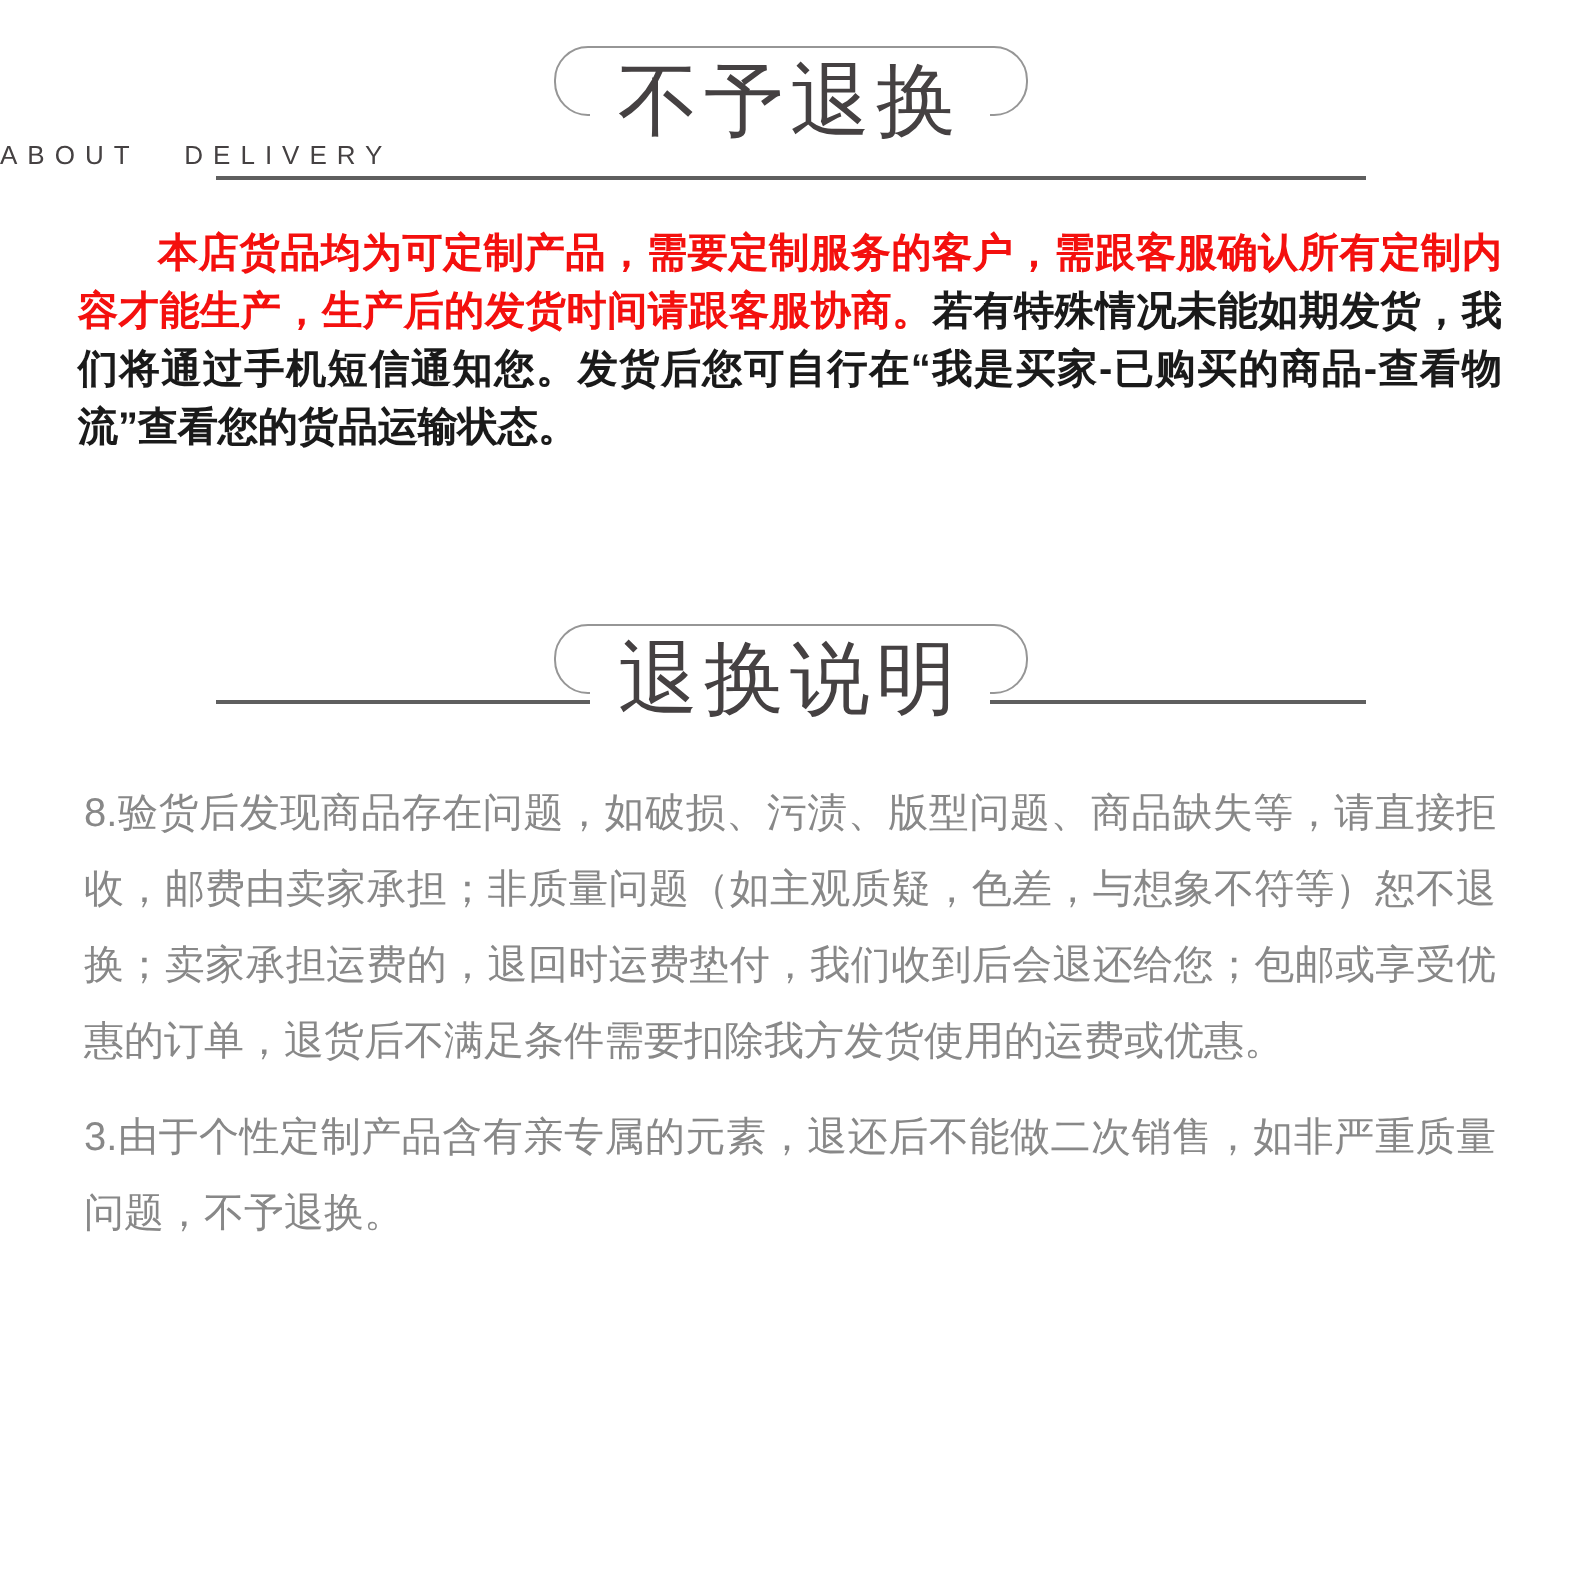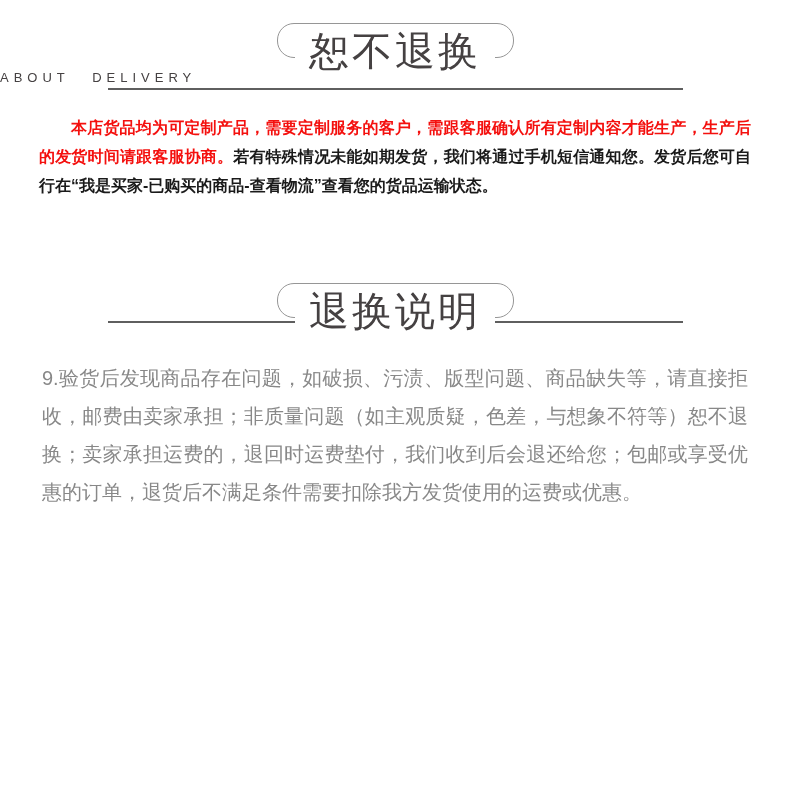--- a/index.html
+++ b/index.html
@@ -46,21 +46,21 @@
   .sec-line {
     width:575px; height:2px;
     margin:3px auto 0;
     background:#5f5f5f;
   }
 
   
   .note {
     width:712px;
     margin:23px auto 0;
-    font-size:16px;
+    font-size:20px;
     line-height:29px;
     font-weight:bold;
     text-indent:2em;
     text-align:justify;
     letter-spacing:0;
   }
   .note .red { color:#f4100e; }
   .note .blk { color:#1a1a1a; }
 
   
@@ -76,34 +76,35 @@
     text-align:justify;
   }
 </style>
 </head>
 <body>
 
 <div class="page">
 
   <div class="sec-header first">
     <div class="sec-box">
-      <span class="sec-title">恕不退换</span>
+      <span class="sec-title">不予退换</span>
     </div>
     <div class="sec-sub">ABOUT DELIVERY</div>
     <div class="sec-line"></div>
   </div>
 
   <div class="note">
     <span class="red">本店货品均为可定制产品，需要定制服务的客户，需跟客服确认所有定制内容才能生产，生产后的发货时间请跟客服协商。</span><span class="blk">若有特殊情况未能如期发货，我们将通过手机短信通知您。发货后您可自行在“我是买家-已购买的商品-查看物流”查看您的货品运输状态。</span>
   </div>
 
   <div class="sec-header second">
     <div class="sec-box">
       <span class="sec-title">退换说明</span>
     </div>
     <div class="sec-line"></div>
   </div>
 
   <div class="policy">
-    <p>9.验货后发现商品存在问题，如破损、污渍、版型问题、商品缺失等，请直接拒收，邮费由卖家承担；非质量问题（如主观质疑，色差，与想象不符等）恕不退换；卖家承担运费的，退回时运费垫付，我们收到后会退还给您；包邮或享受优惠的订单，退货后不满足条件需要扣除我方发货使用的运费或优惠。</p>
+    <p>8.验货后发现商品存在问题，如破损、污渍、版型问题、商品缺失等，请直接拒收，邮费由卖家承担；非质量问题（如主观质疑，色差，与想象不符等）恕不退换；卖家承担运费的，退回时运费垫付，我们收到后会退还给您；包邮或享受优惠的订单，退货后不满足条件需要扣除我方发货使用的运费或优惠。</p>
+    <p>3.由于个性定制产品含有亲专属的元素，退还后不能做二次销售，如非严重质量问题，不予退换。</p>
   </div>
 
 </div>
 
 </body></html>

